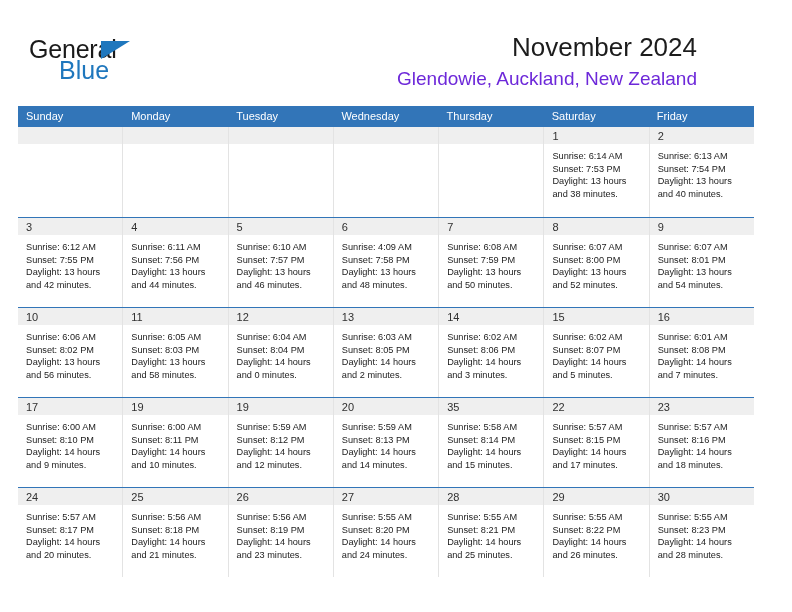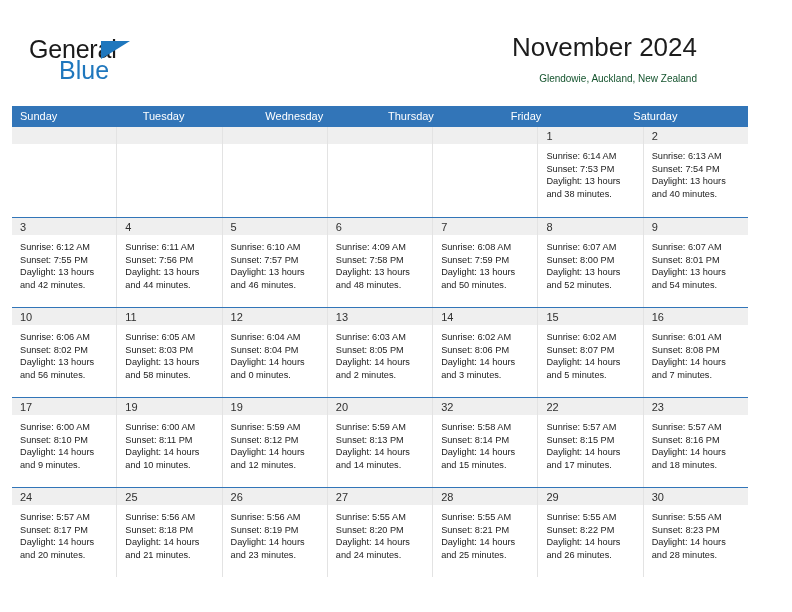--- a/index.html
+++ b/index.html
@@ -70,31 +70,31 @@
   }
   .cal-title {
     font-size: 26px;
     color: #1c1c1c;
     line-height: 34px;
     white-space: nowrap;
     font-weight: normal;
     margin: 0;
   }
   .cal-subtitle {
-    font-size: 10px;
-    color: #14532d;
+    font-size: 19px;
+    color: #6d28d9;
     line-height: 20px;
     margin-top: 5px;
     white-space: nowrap;
   }
 
   
   .calendar {
     position: absolute;
-    left: 12px;
+    left: 18px;
     top: 106px;
     width: 736px;
   }
   .weekdays {
     display: flex;
     width: 100%;
     background: #3275b8;
     height: 21px;
   }
   .weekday {
@@ -165,25 +165,26 @@
     <div class="title-block">
       <h1 class="cal-title">November 2024</h1>
       <div class="cal-subtitle">Glendowie, Auckland, New Zealand</div>
     </div>
 
   </div>
 
   <div class="calendar">
     <div class="weekdays">
       <div class="weekday">Sunday</div>
+      <div class="weekday">Monday</div>
       <div class="weekday">Tuesday</div>
       <div class="weekday">Wednesday</div>
       <div class="weekday">Thursday</div>
+      <div class="weekday">Saturday</div>
       <div class="weekday">Friday</div>
-      <div class="weekday">Saturday</div>
     </div>
     <div id="weeks-host">
         <div class="week">
           <div class="day empty">
             <div class="day-band">
               <span class="day-num"></span>
             </div>
             <div class="day-body">
               <div class="day-line"></div>
               <div class="day-line"></div>
@@ -456,21 +457,21 @@
             </div>
             <div class="day-body">
               <div class="day-line">Sunrise: 5:59 AM</div>
               <div class="day-line">Sunset: 8:13 PM</div>
               <div class="day-line">Daylight: 14 hours</div>
               <div class="day-line">and 14 minutes.</div>
             </div>
           </div>
           <div class="day">
             <div class="day-band">
-              <span class="day-num">32</span>
+              <span class="day-num">35</span>
             </div>
             <div class="day-body">
               <div class="day-line">Sunrise: 5:58 AM</div>
               <div class="day-line">Sunset: 8:14 PM</div>
               <div class="day-line">Daylight: 14 hours</div>
               <div class="day-line">and 15 minutes.</div>
             </div>
           </div>
           <div class="day">
             <div class="day-band">

